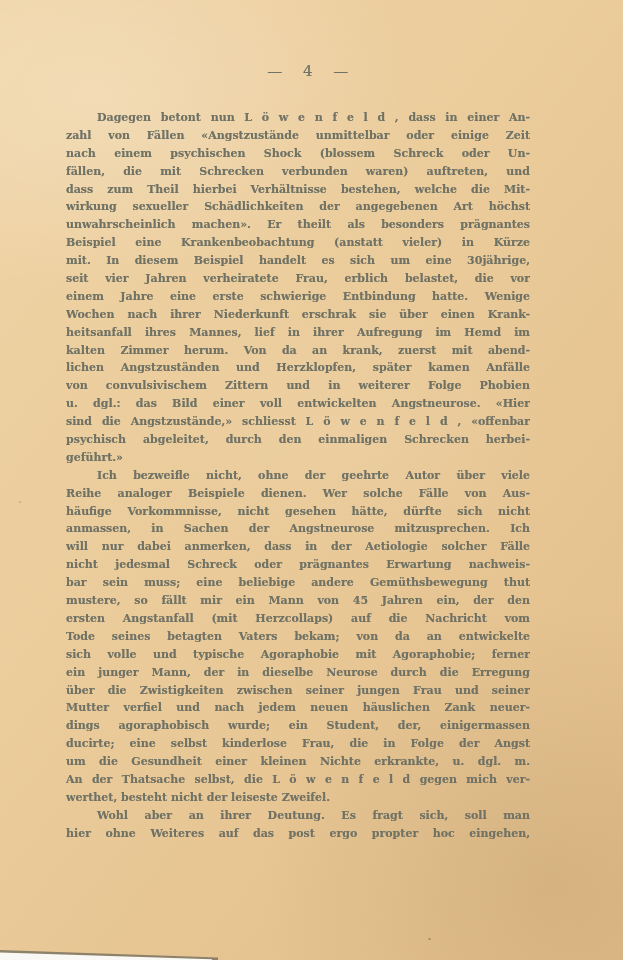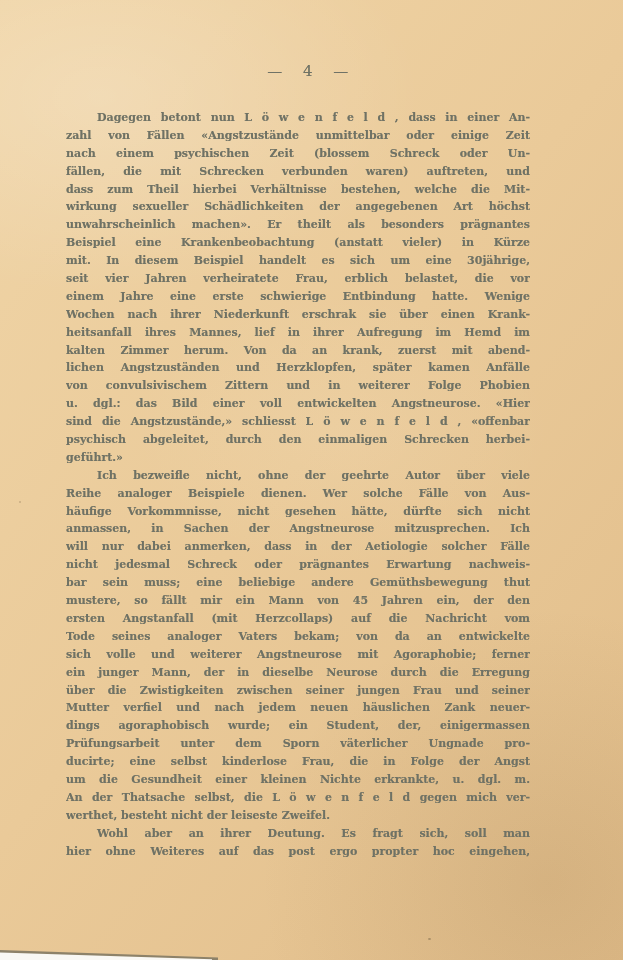--- a/index.html
+++ b/index.html
@@ -74,21 +74,21 @@
 </style>
 </head>
 <body>
 
 <div class="scan">
   <div class="pagenum">— 4 —</div>
 
   <div class="text-block" id="text-block">
       <div class="line indent">Dagegen betont nun L ö w e n f e l d , dass in einer An-</div>
       <div class="line">zahl von Fällen «Angstzustände unmittelbar oder einige Zeit</div>
-      <div class="line">nach einem psychischen Zeit (blossem Schreck oder Un-</div>
+      <div class="line">nach einem psychischen Shock (blossem Schreck oder Un-</div>
       <div class="line">fällen, die mit Schrecken verbunden waren) auftreten, und</div>
       <div class="line">dass zum Theil hierbei Verhältnisse bestehen, welche die Mit-</div>
       <div class="line">wirkung sexueller Schädlichkeiten der angegebenen Art höchst</div>
       <div class="line">unwahrscheinlich machen». Er theilt als besonders prägnantes</div>
       <div class="line">Beispiel eine Krankenbeobachtung (anstatt vieler) in Kürze</div>
       <div class="line">mit.  In diesem Beispiel handelt es sich um eine 30jährige,</div>
       <div class="line">seit vier Jahren verheiratete Frau, erblich belastet, die vor</div>
       <div class="line">einem Jahre eine erste schwierige Entbindung hatte.  Wenige</div>
       <div class="line">Wochen nach ihrer Niederkunft erschrak sie über einen Krank-</div>
       <div class="line">heitsanfall ihres Mannes, lief in ihrer Aufregung im Hemd im</div>
@@ -101,27 +101,26 @@
       <div class="line endline">geführt.»</div>
       <div class="line indent">Ich bezweifle nicht, ohne der geehrte Autor über viele</div>
       <div class="line">Reihe analoger Beispiele dienen.  Wer solche Fälle von Aus-</div>
       <div class="line">häufige Vorkommnisse, nicht gesehen hätte, dürfte sich nicht</div>
       <div class="line">anmassen, in Sachen der Angstneurose mitzusprechen.  Ich</div>
       <div class="line">will nur dabei anmerken, dass in der Aetiologie solcher Fälle</div>
       <div class="line">nicht jedesmal Schreck oder prägnantes Erwartung nachweis-</div>
       <div class="line">bar sein muss;  eine beliebige andere Gemüthsbewegung thut</div>
       <div class="line">mustere, so fällt mir ein Mann von 45 Jahren ein, der den</div>
       <div class="line">ersten Angstanfall (mit Herzcollaps) auf die Nachricht vom</div>
-      <div class="line">Tode seines analoger Vaters bekam; von da an entwickelte</div>
-      <div class="line">sich volle und weiterer Angstneurose mit Agoraphobie; ferner</div>
+      <div class="line">Tode seines betagten Vaters bekam; von da an entwickelte</div>
+      <div class="line">sich volle und typische Agoraphobie mit Agoraphobie; ferner</div>
       <div class="line">ein junger Mann, der in dieselbe Neurose durch die Erregung</div>
       <div class="line">über die Zwistigkeiten zwischen seiner jungen Frau und seiner</div>
       <div class="line">Mutter verfiel und nach jedem neuen häuslichen Zank neuer-</div>
       <div class="line">dings agoraphobisch wurde; ein Student, der, einigermassen</div>
-      <div class="line">Prüfungsarbeit unter dem Sporn väterlicher Ungnade pro-</div>
       <div class="line">ducirte; eine selbst kinderlose Frau, die in Folge der Angst</div>
       <div class="line">um die Gesundheit einer kleinen Nichte erkrankte, u. dgl. m.</div>
       <div class="line">An der Thatsache selbst, die L ö w e n f e l d gegen mich ver-</div>
       <div class="line endline">werthet, besteht nicht der leiseste Zweifel.</div>
       <div class="line indent">Wohl aber an ihrer Deutung.  Es fragt sich, soll man</div>
       <div class="line">hier ohne Weiteres auf das post ergo propter hoc eingehen,</div>
     </div>
 
   <div class="speck s1"></div>
   <div class="speck s2"></div>

